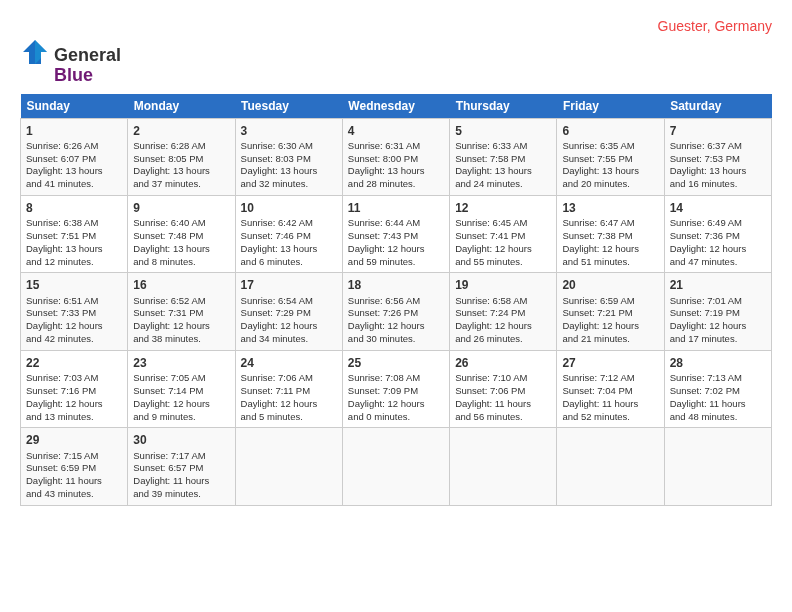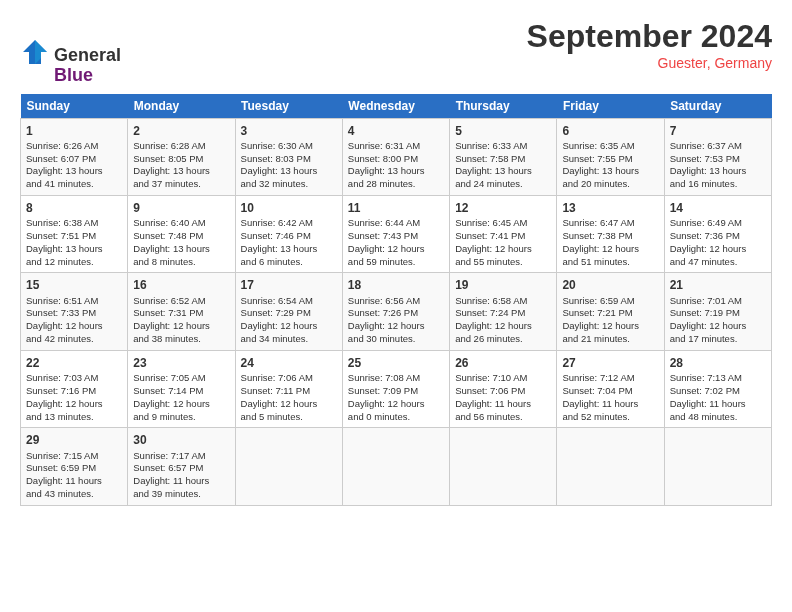--- a/index.html
+++ b/index.html
@@ -101,21 +101,20 @@
       <svg class="logo-icon" viewBox="0 0 40 40">
         <polygon points="20,4 36,20 28,20 28,36 12,36 12,20 4,20" fill="#1a6fc4"></polygon>
         <polygon points="20,4 36,20 28,20 28,28 20,36 20,4" fill="#1a9cd8" opacity="0.6"></polygon>
       </svg>
       <div class="logo-text">
         <div>General</div>
         <div><span>Blue</span></div>
       </div>
     </div>
     <div class="title-block">
-      <div class="month-title">September 2024</div>
       <div class="location">Guester, Germany</div>
     </div>
   </div>
 
   <table>
     <thead>
       <tr id="header-row">
           <th>Sunday</th>
           <th>Monday</th>
           <th>Tuesday</th>

